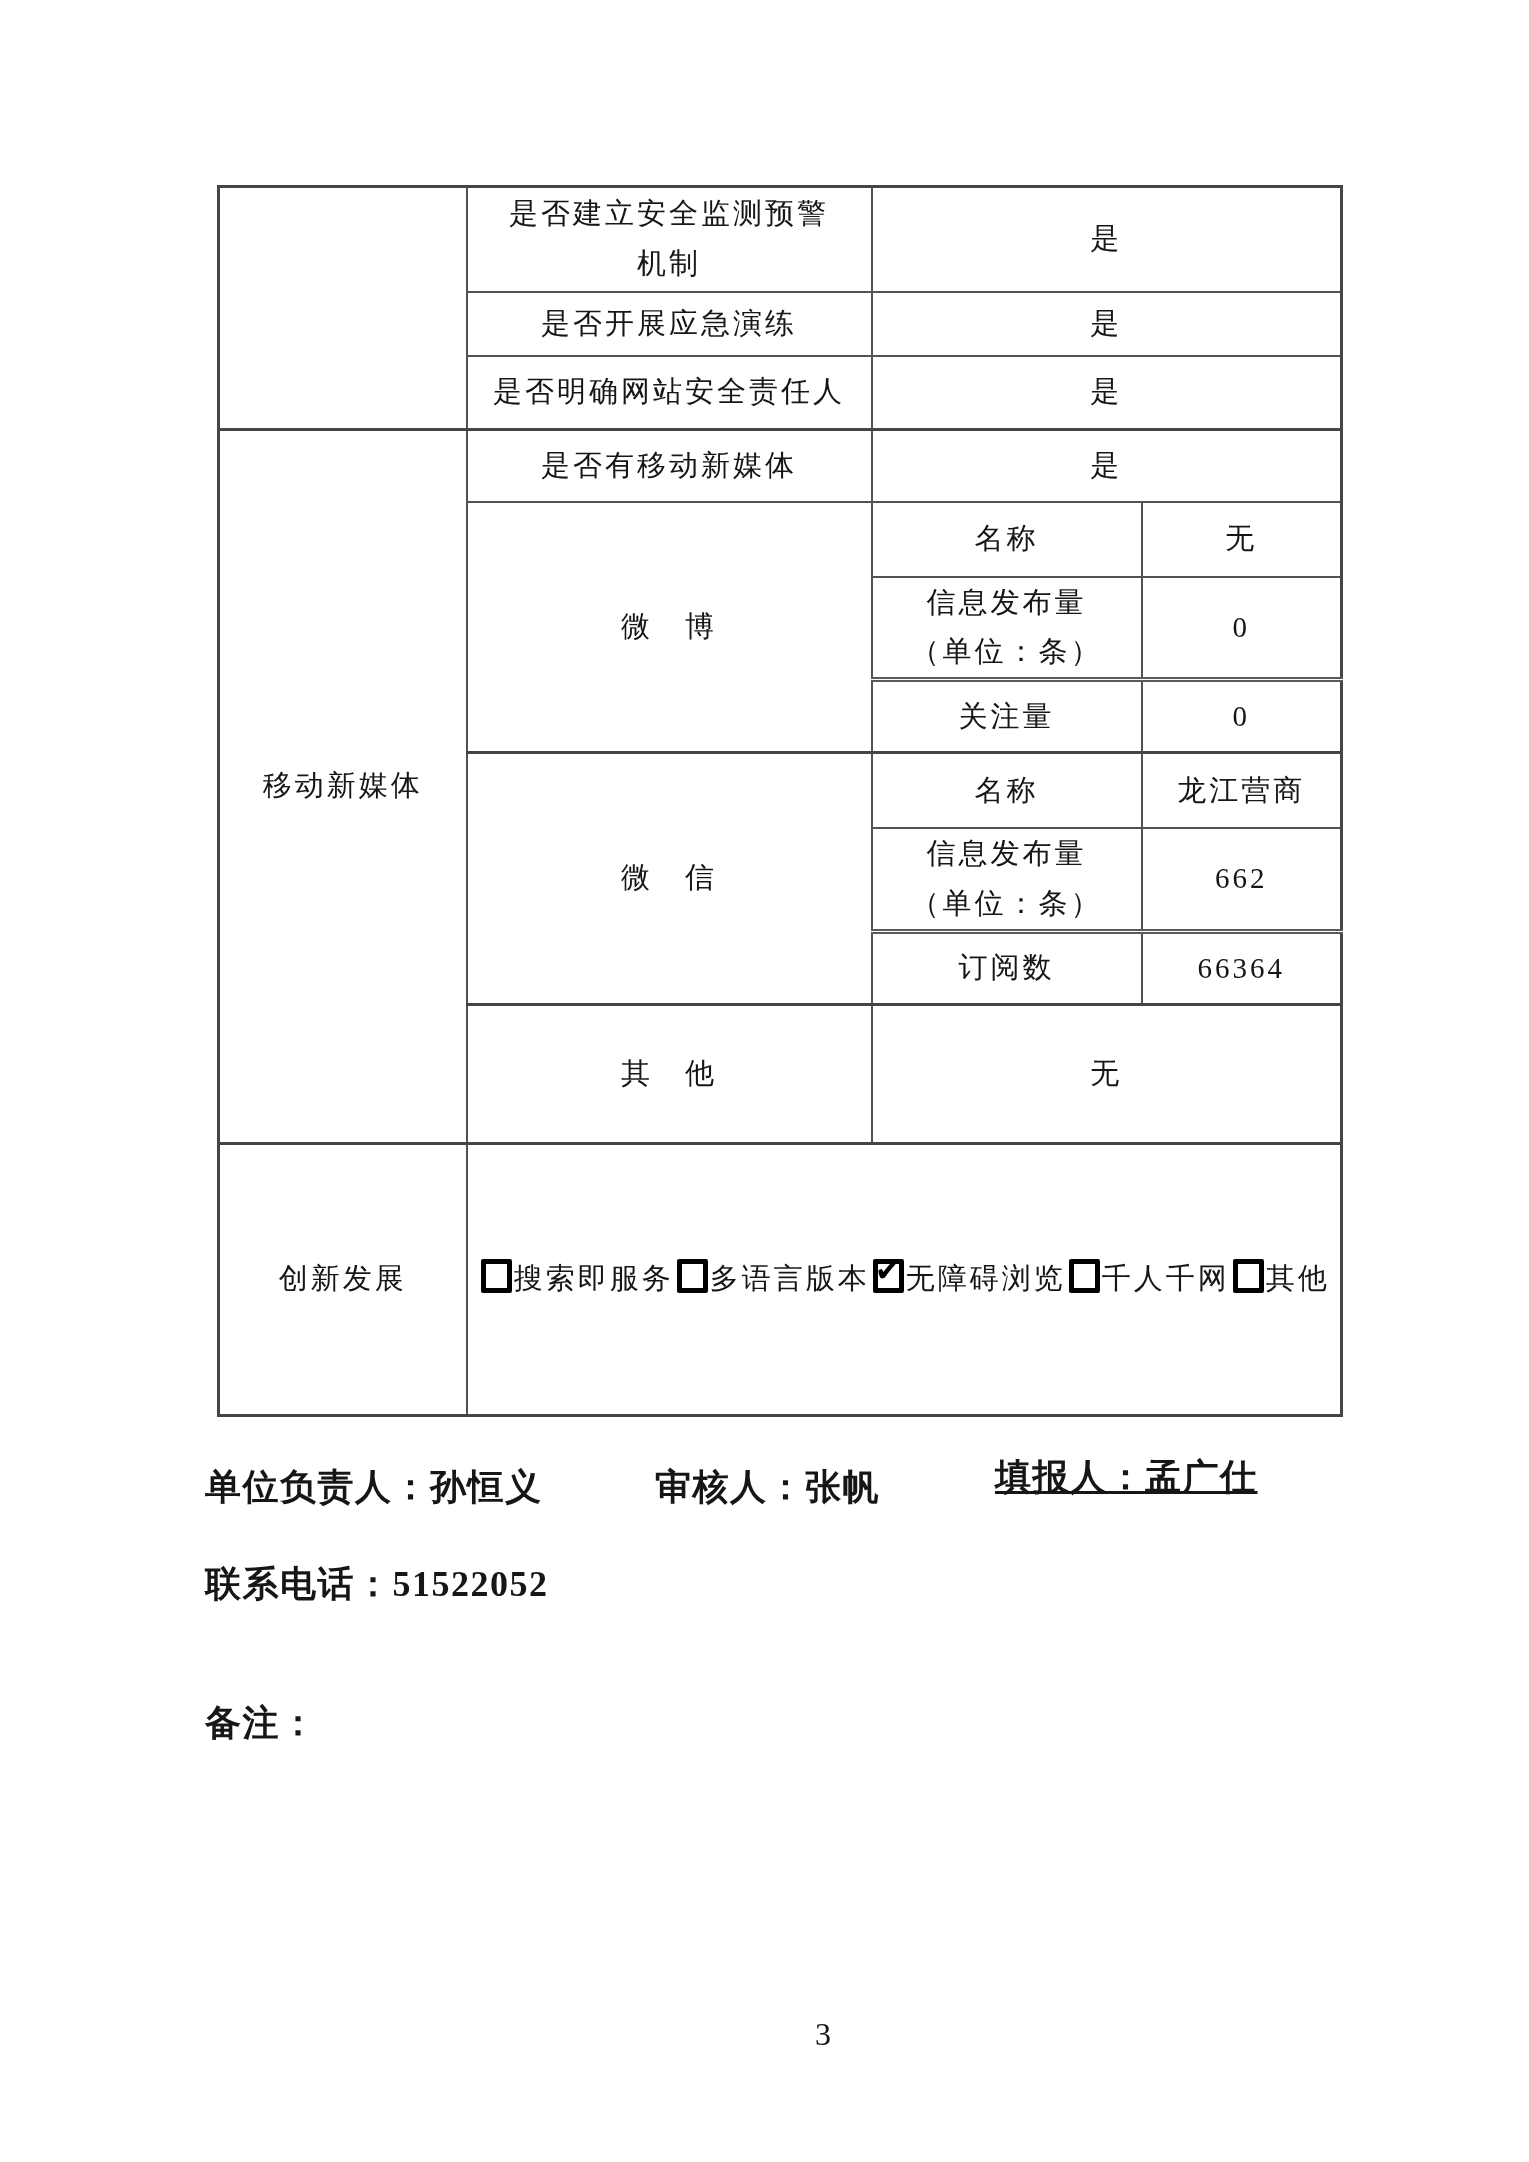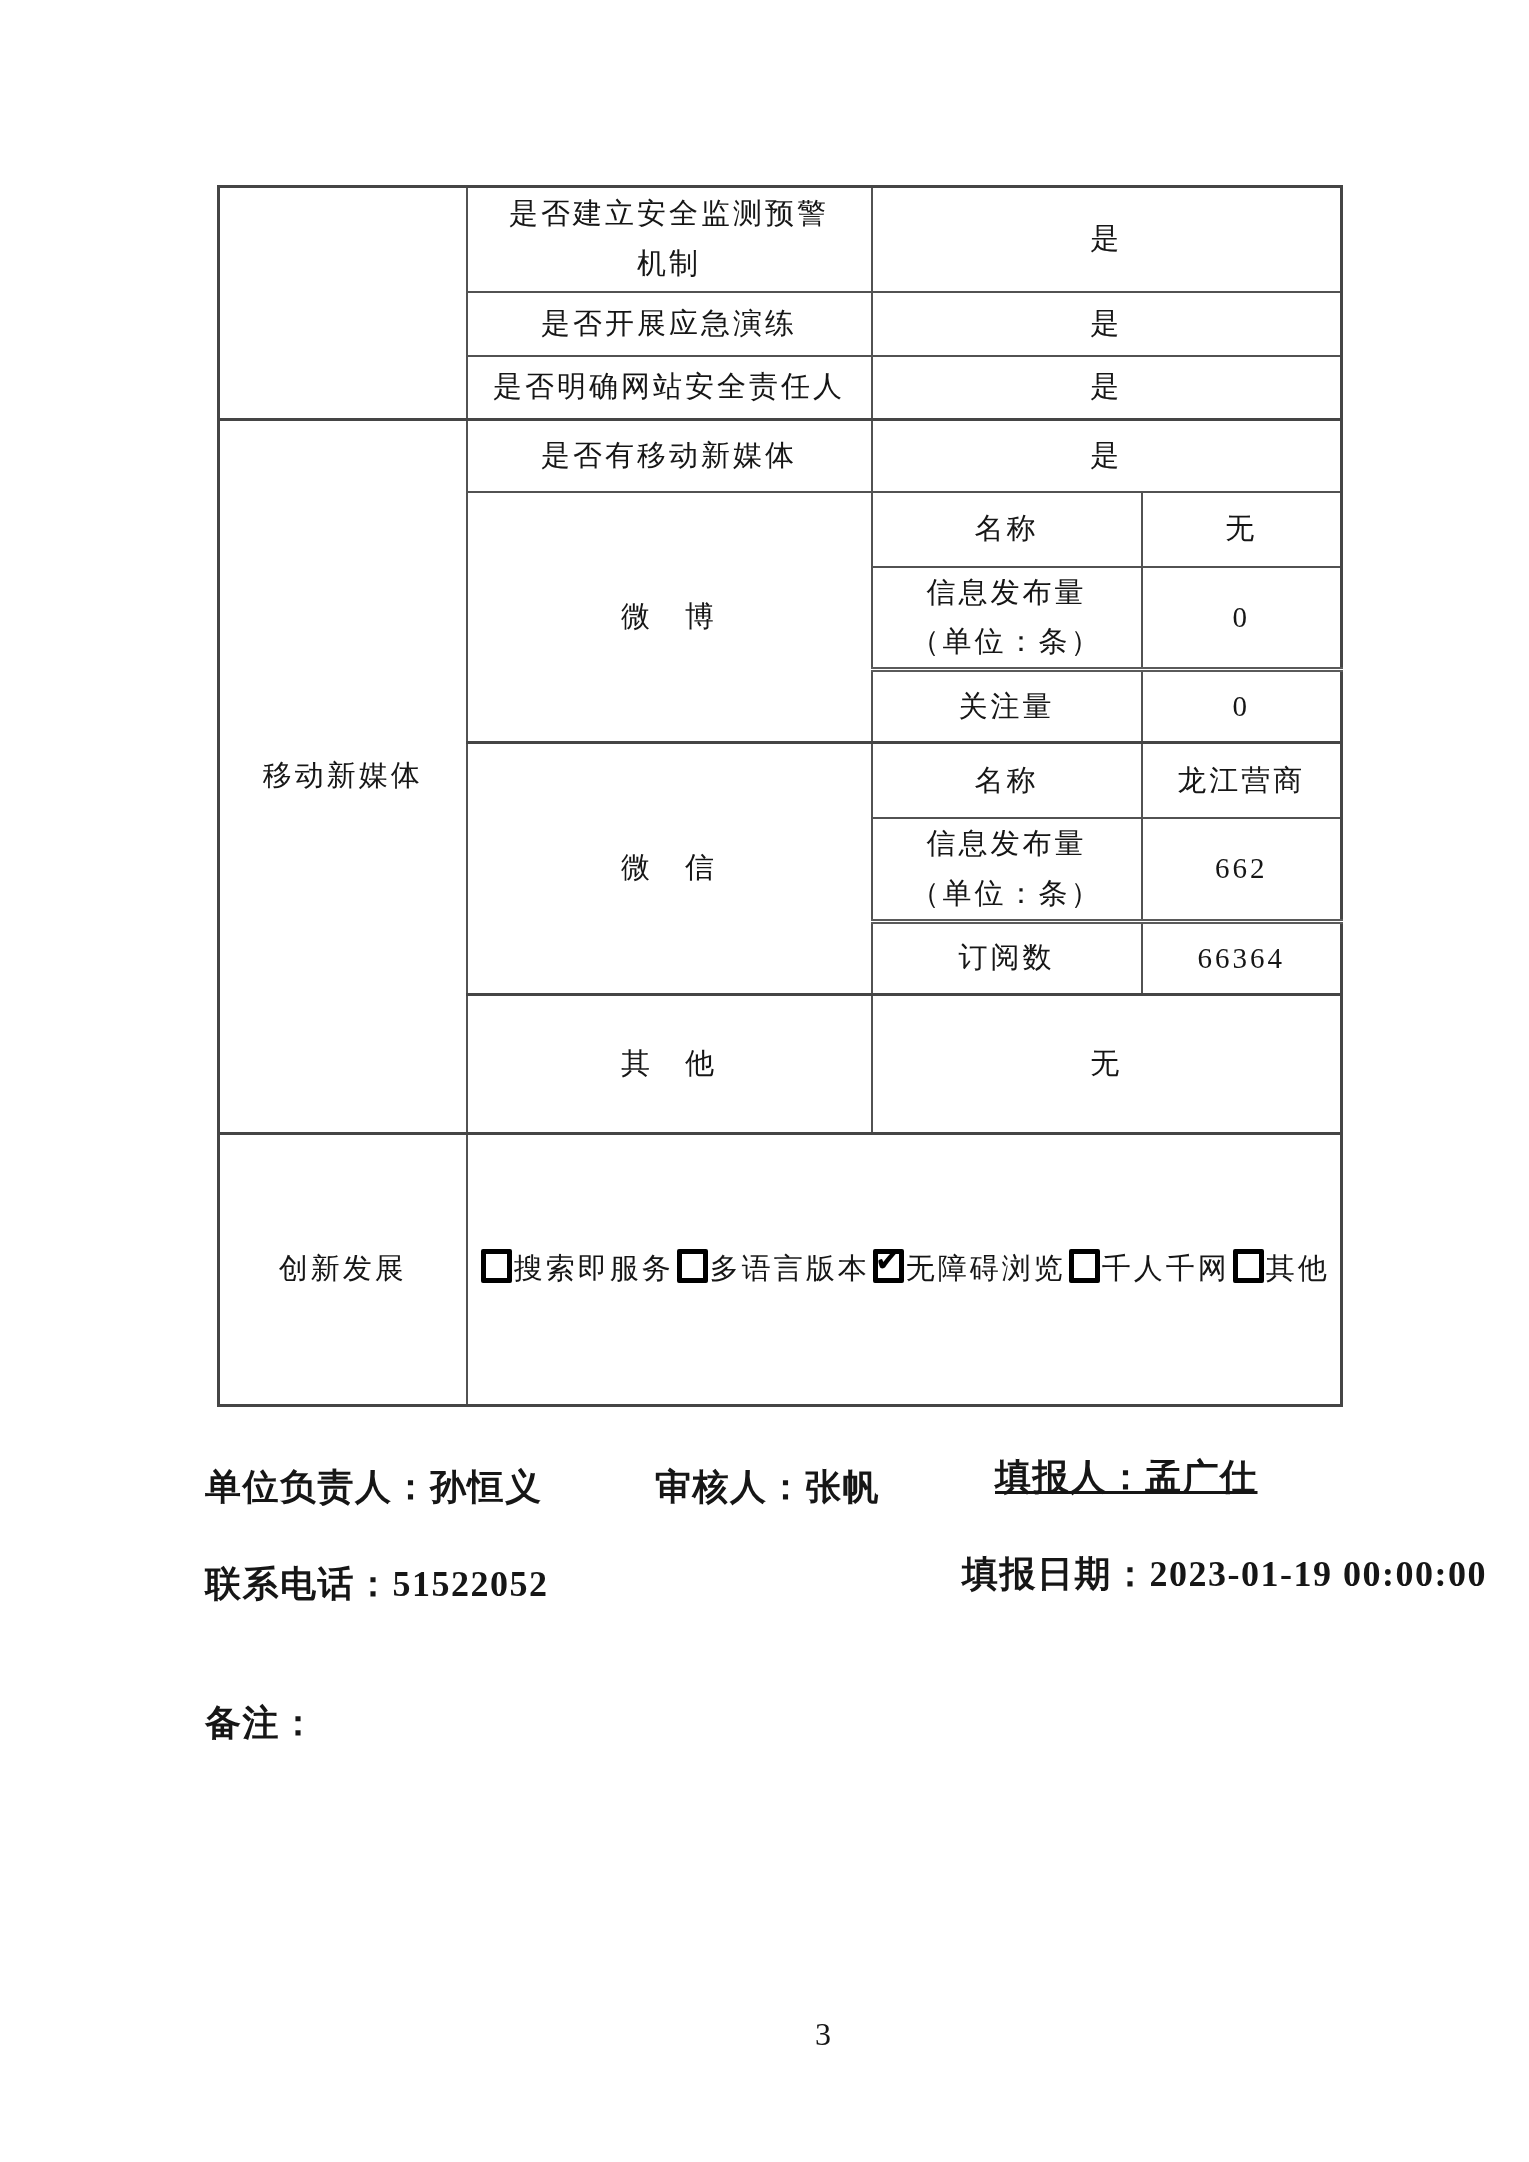--- a/index.html
+++ b/index.html
@@ -21,21 +21,21 @@
   }
   table.report { border:3px solid #454545; }
   table.report td {
     border:2px solid #525252;
     text-align:center; vertical-align:middle;
     font-size:29px; letter-spacing:3px;
     padding:0;
   }
   tr.h1  { height:105px; }
   tr.h2  { height:64px;margin-top:12px; }
-  tr.h3  { height:64px; }
+  tr.h3  { height:74px; }
   tr.h4  { height:72px; }
   tr.h5  { height:75px; }
   tr.h6  { height:95px; }
   tr.h7  { height:73px; }
   tr.h8  { height:75px; }
   tr.h9  { height:95px; }
   tr.h10 { height:73px; }
   tr.h11 { height:139px; }
   tr.h12 { height:272px; }
 
@@ -152,18 +152,17 @@
       </td>
     </tr>
   </tbody>
     </table>
 
   <div class="foot" style="left:205px; top:1463px;">单位负责人：孙恒义</div>
   <div class="foot" style="left:655px; top:1463px;">审核人：张帆</div>
   <div class="foot" style="left:995px; top:1453px;text-decoration:underline;">填报人：孟广仕</div>
 
   <div class="foot" style="left:205px; top:1560px;">联系电话：51522052</div>
-  <div class="foot" style="left:962px; top:1550px;">填报日期：2023-01-19 00:00:00</div>
 
   <div class="foot" style="left:205px; top:1699px;">备注：</div>
 
   <div class="pagenum">3</div>
 </div>
 
 </body></html>

